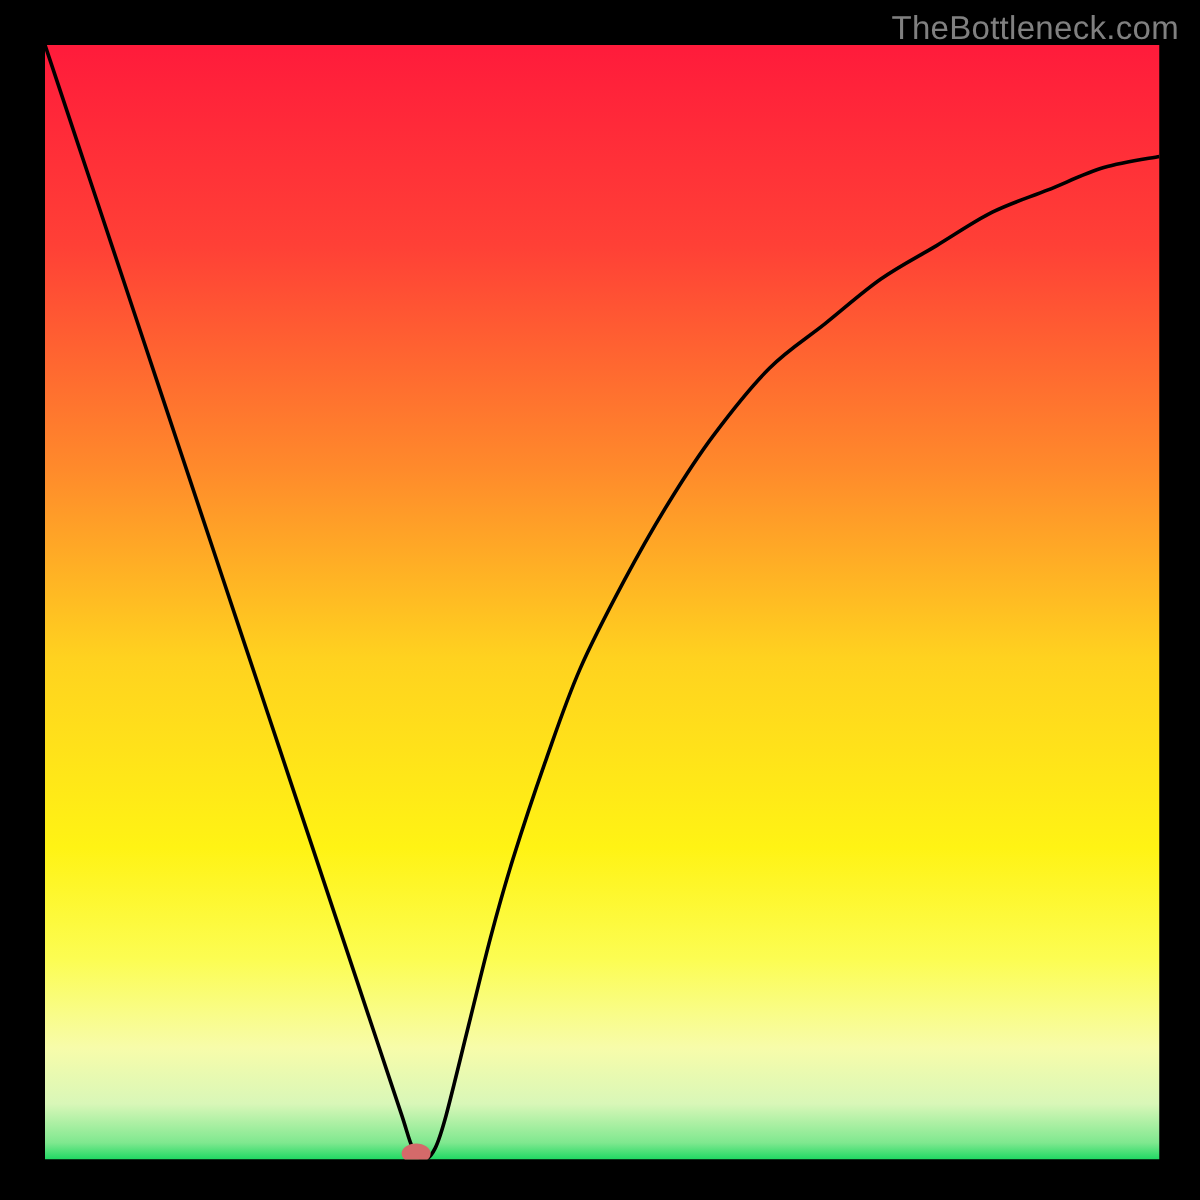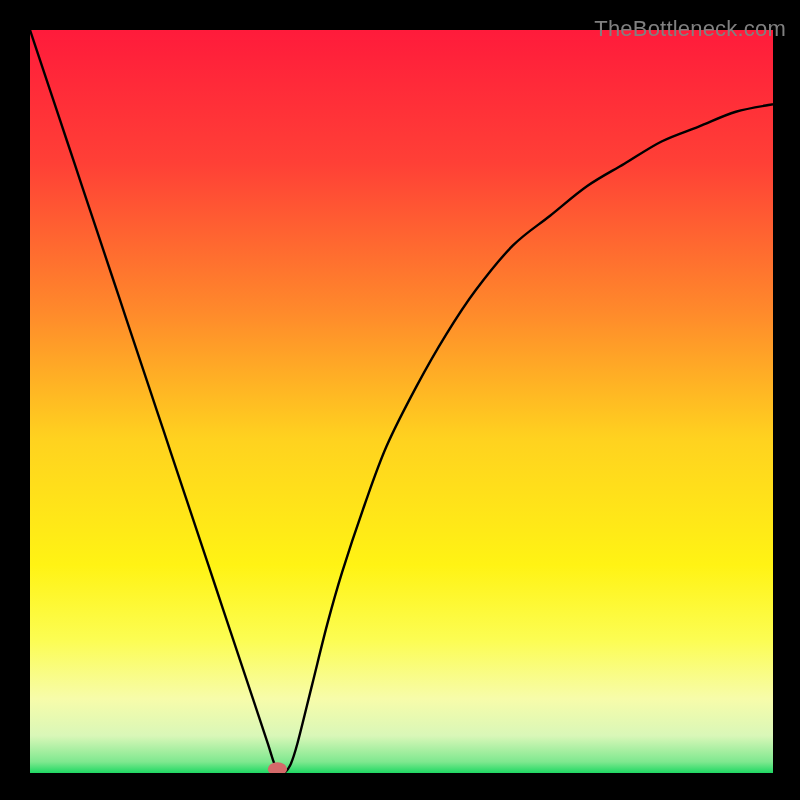--- a/index.html
+++ b/index.html
@@ -12,21 +12,21 @@
     font-family: Arial, Helvetica, sans-serif;
   }
   .frame {
     position: relative;
     width: 800px;
     height: 800px;
     background: #000;
   }
   .watermark {
     position: absolute;
-    top: 16px;
+    top: 6px;
     right: 14px;
     color: #808080;
     font-size: 22px;
     font-weight: 400;
     letter-spacing: 0.2px;
     z-index: 5;
   }
   .plot {
     position: absolute;
     left: 30px;

